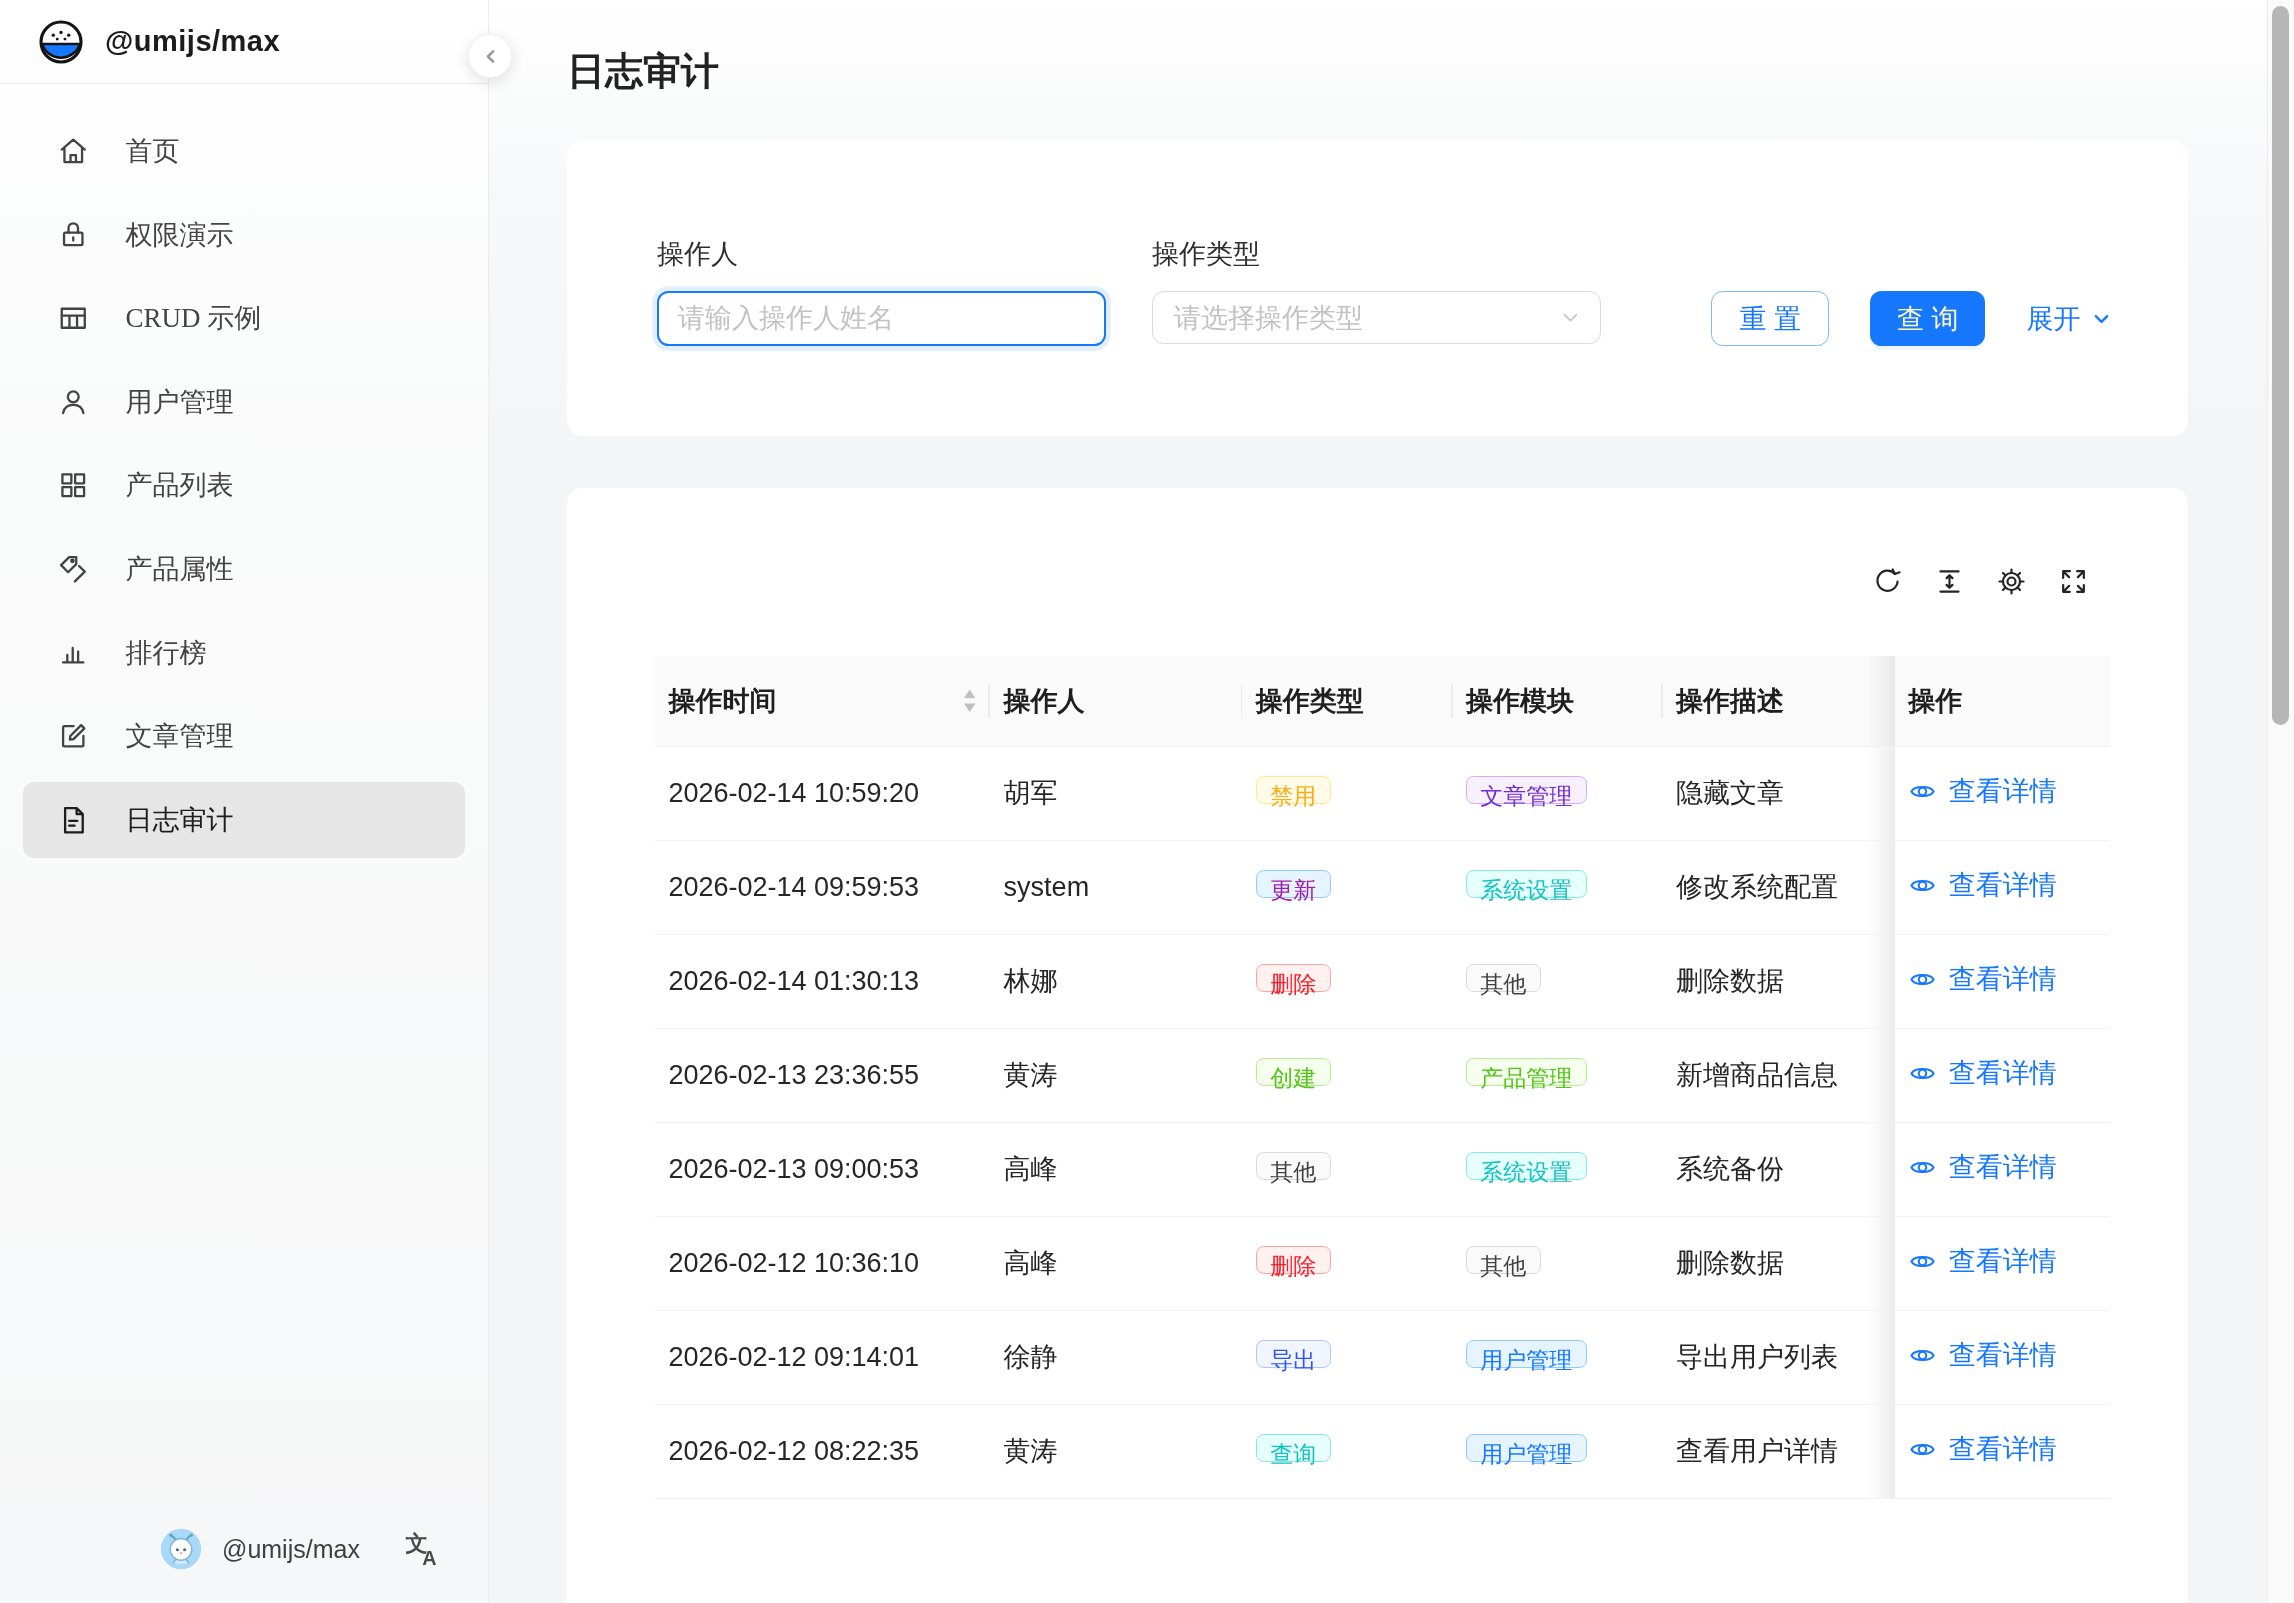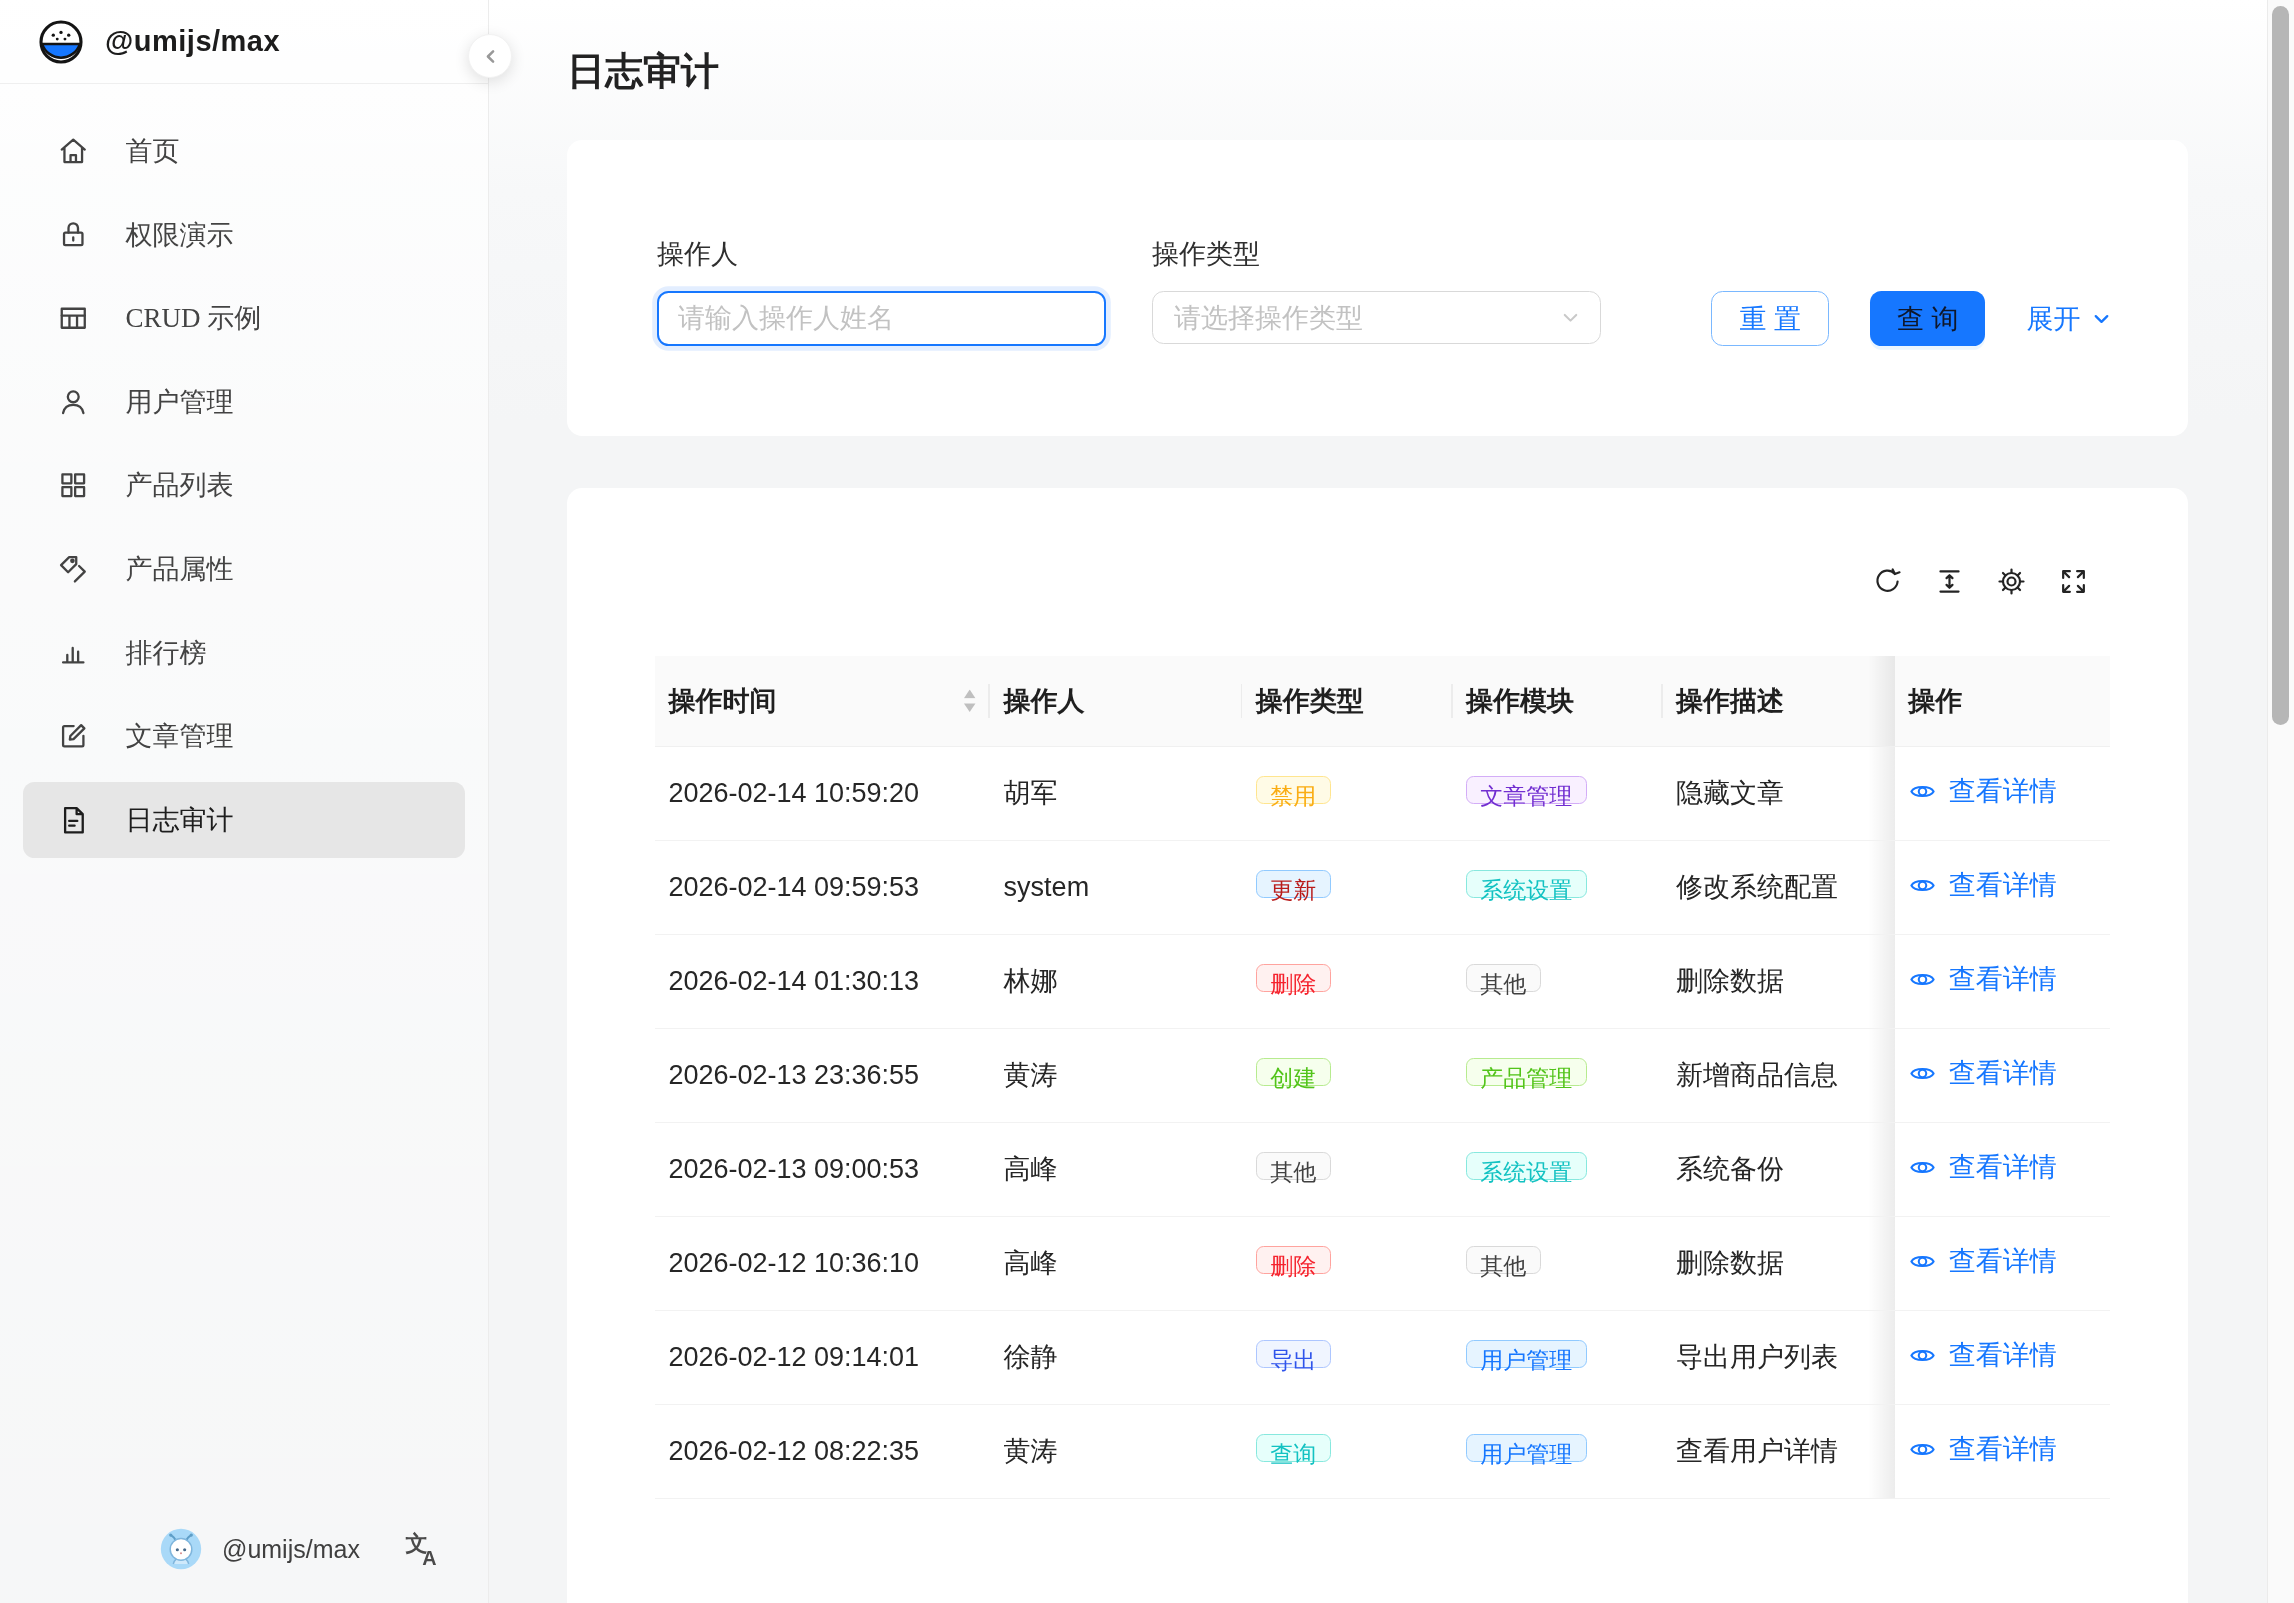--- a/index.html
+++ b/index.html
@@ -44,21 +44,21 @@
     box-shadow:0 0 0 4.8px rgba(22,119,255,.12);padding:0 19px;font-size:27px;outline:none;background:#fff;color:#333;
     font-family:"Liberation Sans","DejaVu Sans",sans-serif;}
   .text-input::placeholder{color:#c2c2c2;}
   .select-box{height:53px;border-radius:11.5px;border:1.9px solid #d9d9d9;background:#fff;display:flex;align-items:center;
     padding:0 21px;font-size:27px;color:#c2c2c2;position:relative;cursor:pointer;}
   .select-box .sel-arrow{position:absolute;right:17px;color:#c9c9c9;}
   .filter-actions{margin-left:auto;margin-top:52px;display:flex;align-items:center;height:55px;gap:41px;}
   .btn{height:55px;border-radius:11.5px;font-size:27px;padding:0 27px;display:flex;align-items:center;cursor:pointer;
     font-family:"Liberation Sans","DejaVu Sans",sans-serif;}
   .btn-reset{background:#fff;border:1.9px solid #7ab8ff;color:#1677ff;}
-  .btn-primary{background:#1677ff;border:none;color:#0f172a;box-shadow:0 3.8px 0 rgba(5,145,255,.08);}
+  .btn-primary{background:#1677ff;border:none;color:#fef9c3;box-shadow:0 3.8px 0 rgba(5,145,255,.08);}
   .expand-link{display:flex;align-items:center;gap:9.6px;color:#1677ff;font-size:27px;cursor:pointer;background:none;border:none;padding:0;}
 
   .table-card{margin-top:52px;width:1621px;height:1117px;background:#fff;border-radius:15.3px 15.3px 0 0;
     padding-top:78px;position:relative;overflow:hidden;}
   .toolbar{display:flex;justify-content:flex-end;gap:31px;padding-right:99px;}
   .tool-btn{width:31px;height:31px;border:none;background:none;padding:0;color:#242424;cursor:pointer;}
   .tool-btn svg{width:31px;height:31px;}
 
   table.log-table{margin:59px 0 0 88px;width:1455px;border-collapse:collapse;table-layout:fixed;}
   .log-table thead th{background:#fafafa;height:90px;font-size:27px;font-weight:600;color:#1f1f1f;text-align:left;
@@ -309,21 +309,21 @@
                     <path d="M2.8 12C5.4 7 18.6 7 21.2 12 18.6 17 5.4 17 2.8 12z"></path>
                     <circle cx="12" cy="12" r="3.1"></circle>
                   </svg>
                 </span>
                 <span>查看详情</span>
               </button></td>
           </tr>
           <tr>
             <td>2026-02-14 09:59:53</td>
             <td>system</td>
-            <td><span class="tag" style="color:#b91c1c;border-color:#91caff;background:#e6f4ff">更新</span></td>
+            <td><span class="tag" style="color:#a21caf;border-color:#91caff;background:#e6f4ff">更新</span></td>
             <td><span class="tag" style="color:#13c2c2;border-color:#87e8de;background:#e6fffb">系统设置</span></td>
             <td>修改系统配置</td>
             <td class="fixed-col"><button class="action-link">
                 <span>
                   <svg viewBox="0 0 24 24" fill="none" stroke="currentColor" stroke-width="1.7" stroke-linecap="round" stroke-linejoin="round">
                     <path d="M2.8 12C5.4 7 18.6 7 21.2 12 18.6 17 5.4 17 2.8 12z"></path>
                     <circle cx="12" cy="12" r="3.1"></circle>
                   </svg>
                 </span>
                 <span>查看详情</span>

